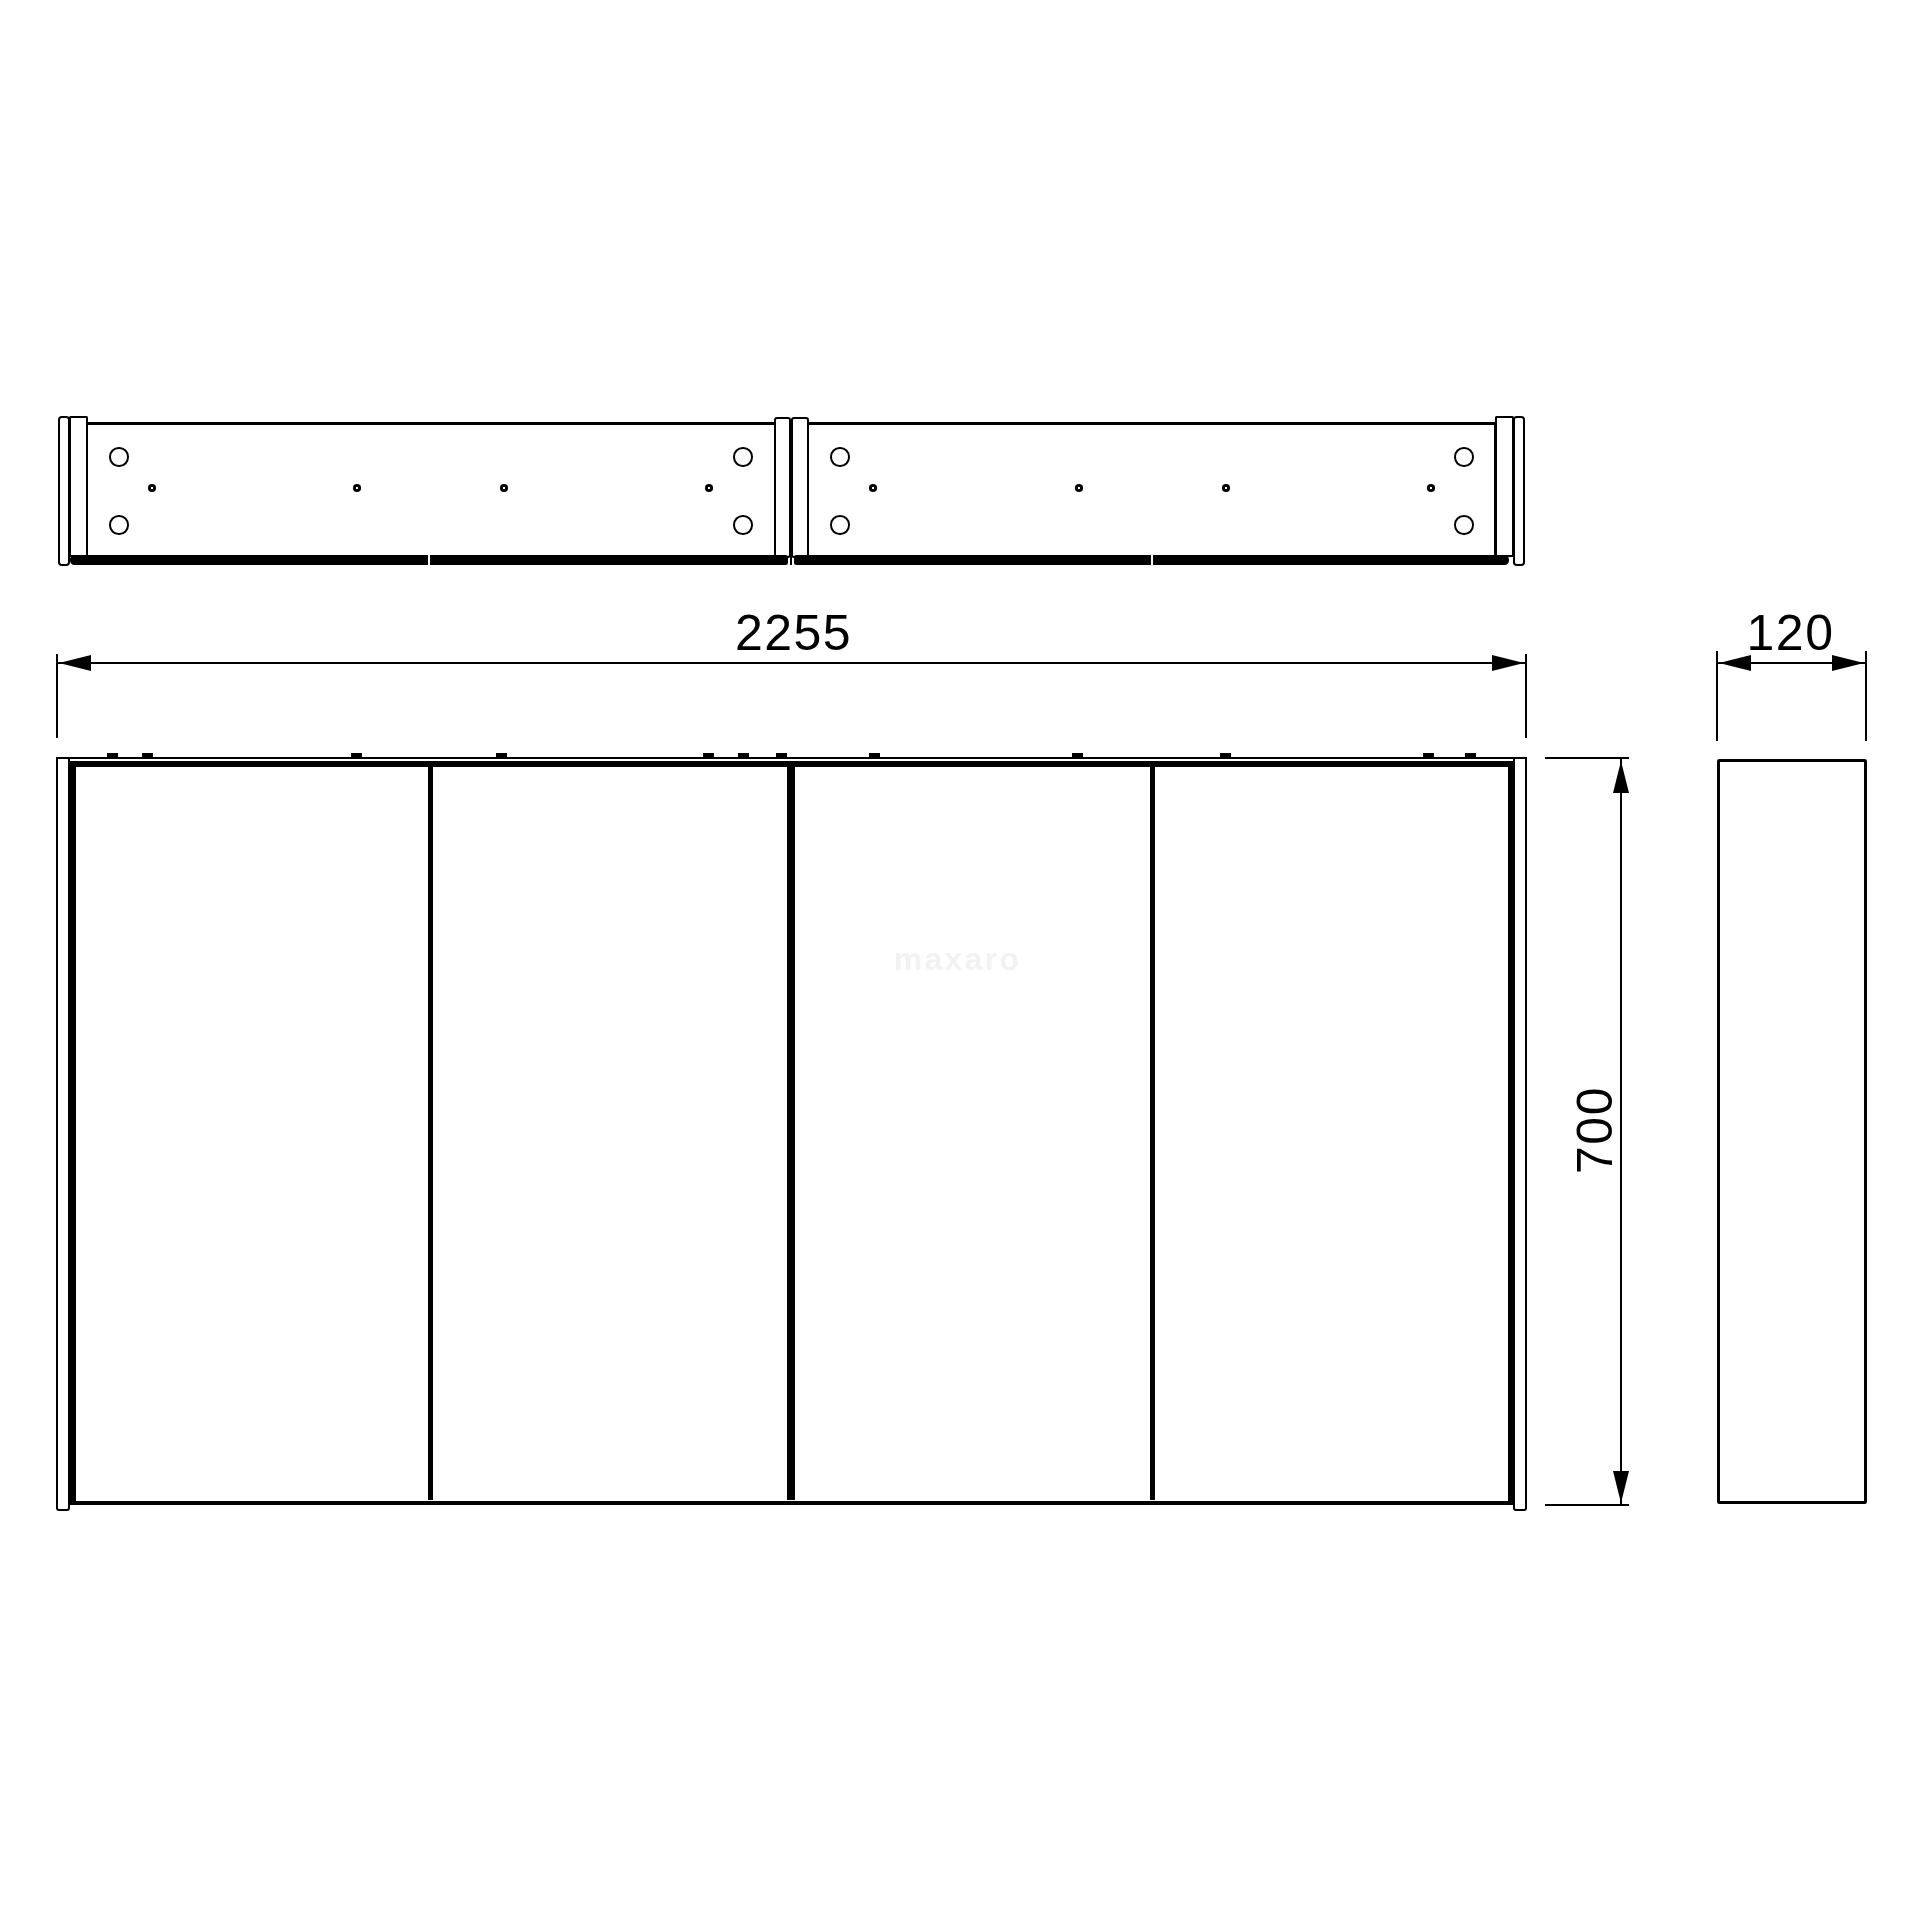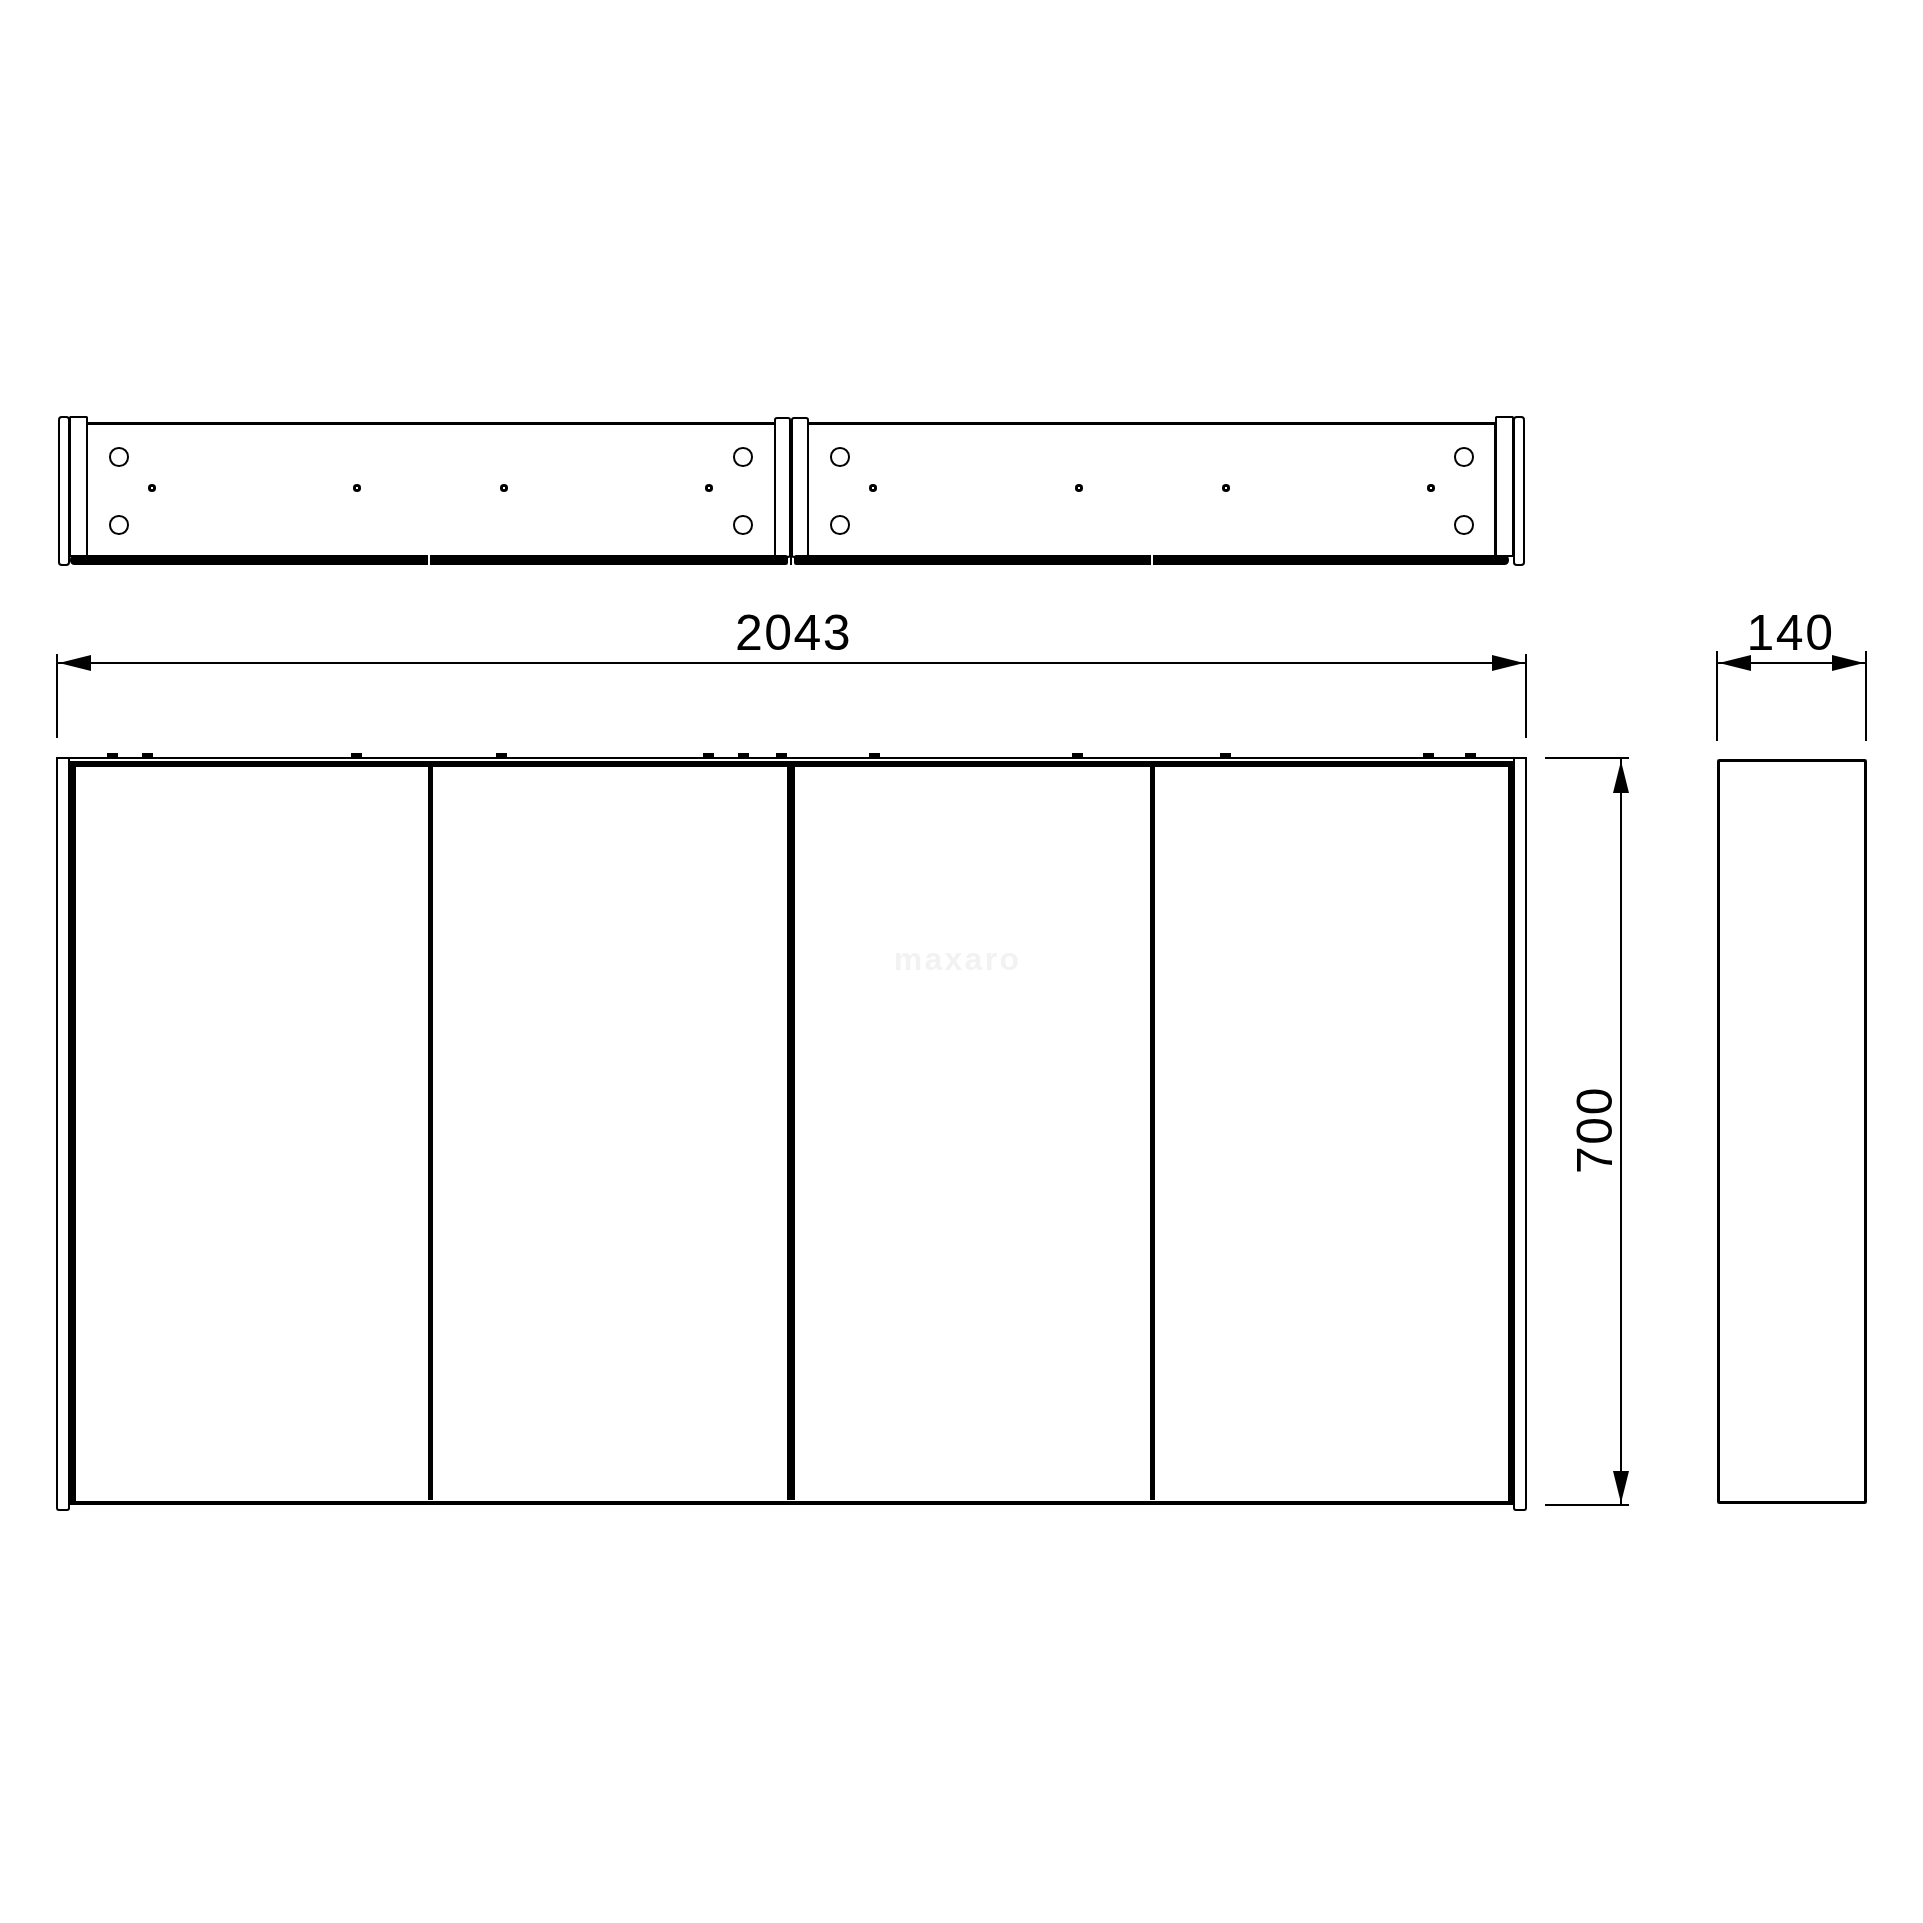--- a/index.html
+++ b/index.html
@@ -86,30 +86,30 @@
         <div class="bar-seam" style="left: 1151px; top: 555px;"></div>
       </div>
   </div>
 
   <div>
     <div class="vline" style="left:56px;top:654px;height:84px;"></div>
     <div class="vline" style="left:1525px;top:654px;height:84px;"></div>
     <div class="hline" style="left:57px;top:662px;width:1469px;"></div>
     <div class="arrow arrow-left" style="left:59px;top:655px;"></div>
     <div class="arrow arrow-right" style="left:1492px;top:655px;"></div>
-    <div class="dim-label" style="left:643px;top:604px;width:301px;">2043</div>
+    <div class="dim-label" style="left:643px;top:604px;width:301px;">2255</div>
   </div>
 
   <div>
     <div class="vline" style="left:1716px;top:651px;height:90px;"></div>
     <div class="vline" style="left:1865px;top:651px;height:90px;"></div>
     <div class="hline" style="left:1717px;top:662px;width:149px;"></div>
     <div class="arrow arrow-left" style="left:1719px;top:655px;"></div>
     <div class="arrow arrow-right" style="left:1832px;top:655px;"></div>
-    <div class="dim-label" style="left:1678px;top:604px;width:225px;">140</div>
+    <div class="dim-label" style="left:1678px;top:604px;width:225px;">120</div>
   </div>
 
   <div>
     <div class="hline" style="left:1545px;top:757px;width:84px;"></div>
     <div class="hline" style="left:1545px;top:1504px;width:84px;"></div>
     <div class="vline" style="left:1620px;top:759px;height:745px;"></div>
     <div class="arrow arrow-up" style="left:1613px;top:761px;"></div>
     <div class="arrow arrow-down" style="left:1613px;top:1471px;"></div>
     <div class="dim-label" style="left:1508px;top:1105px;width:165px;height:50px;transform:rotate(-90deg);">700</div>
   </div>

